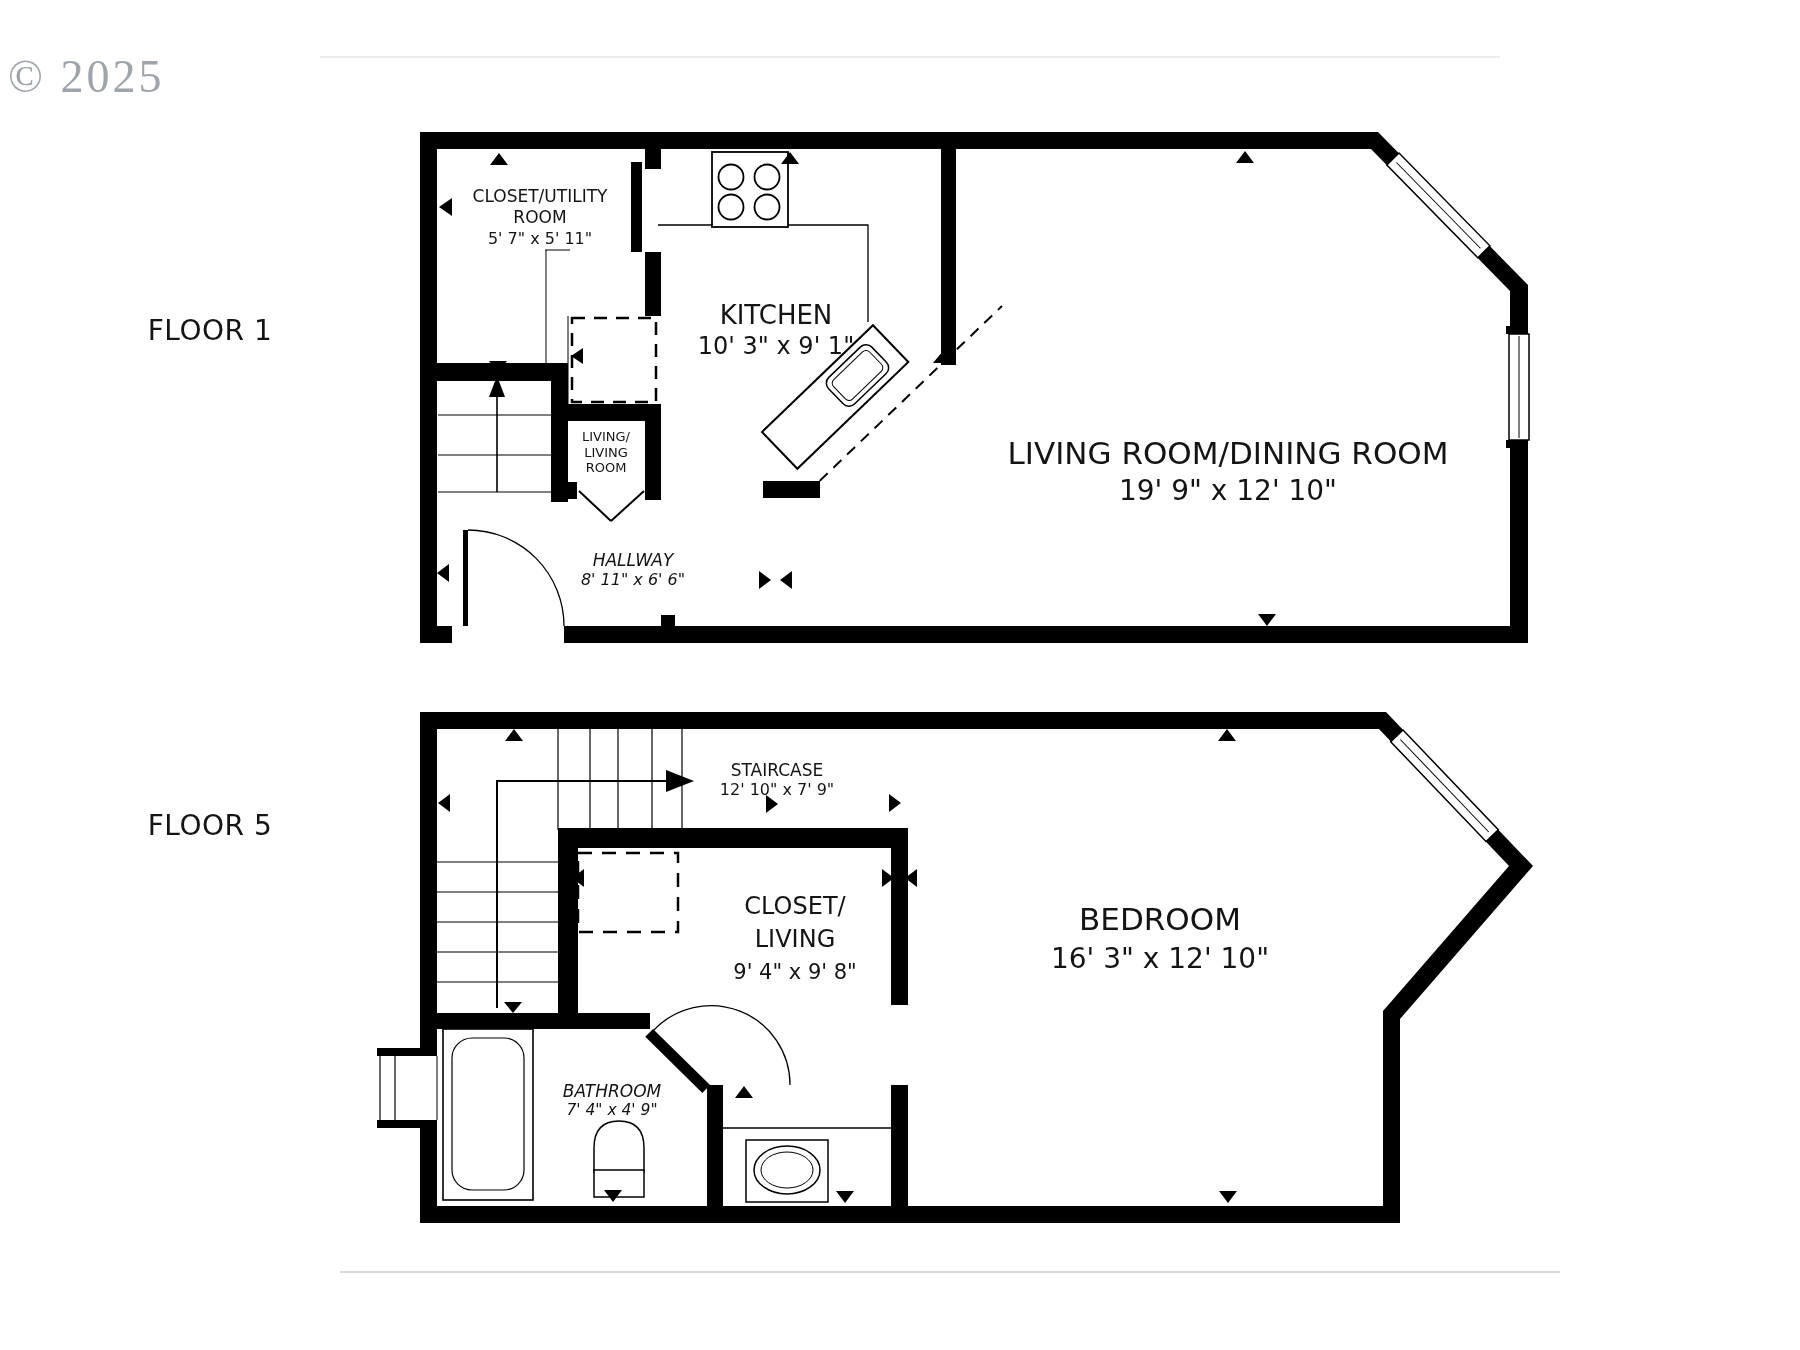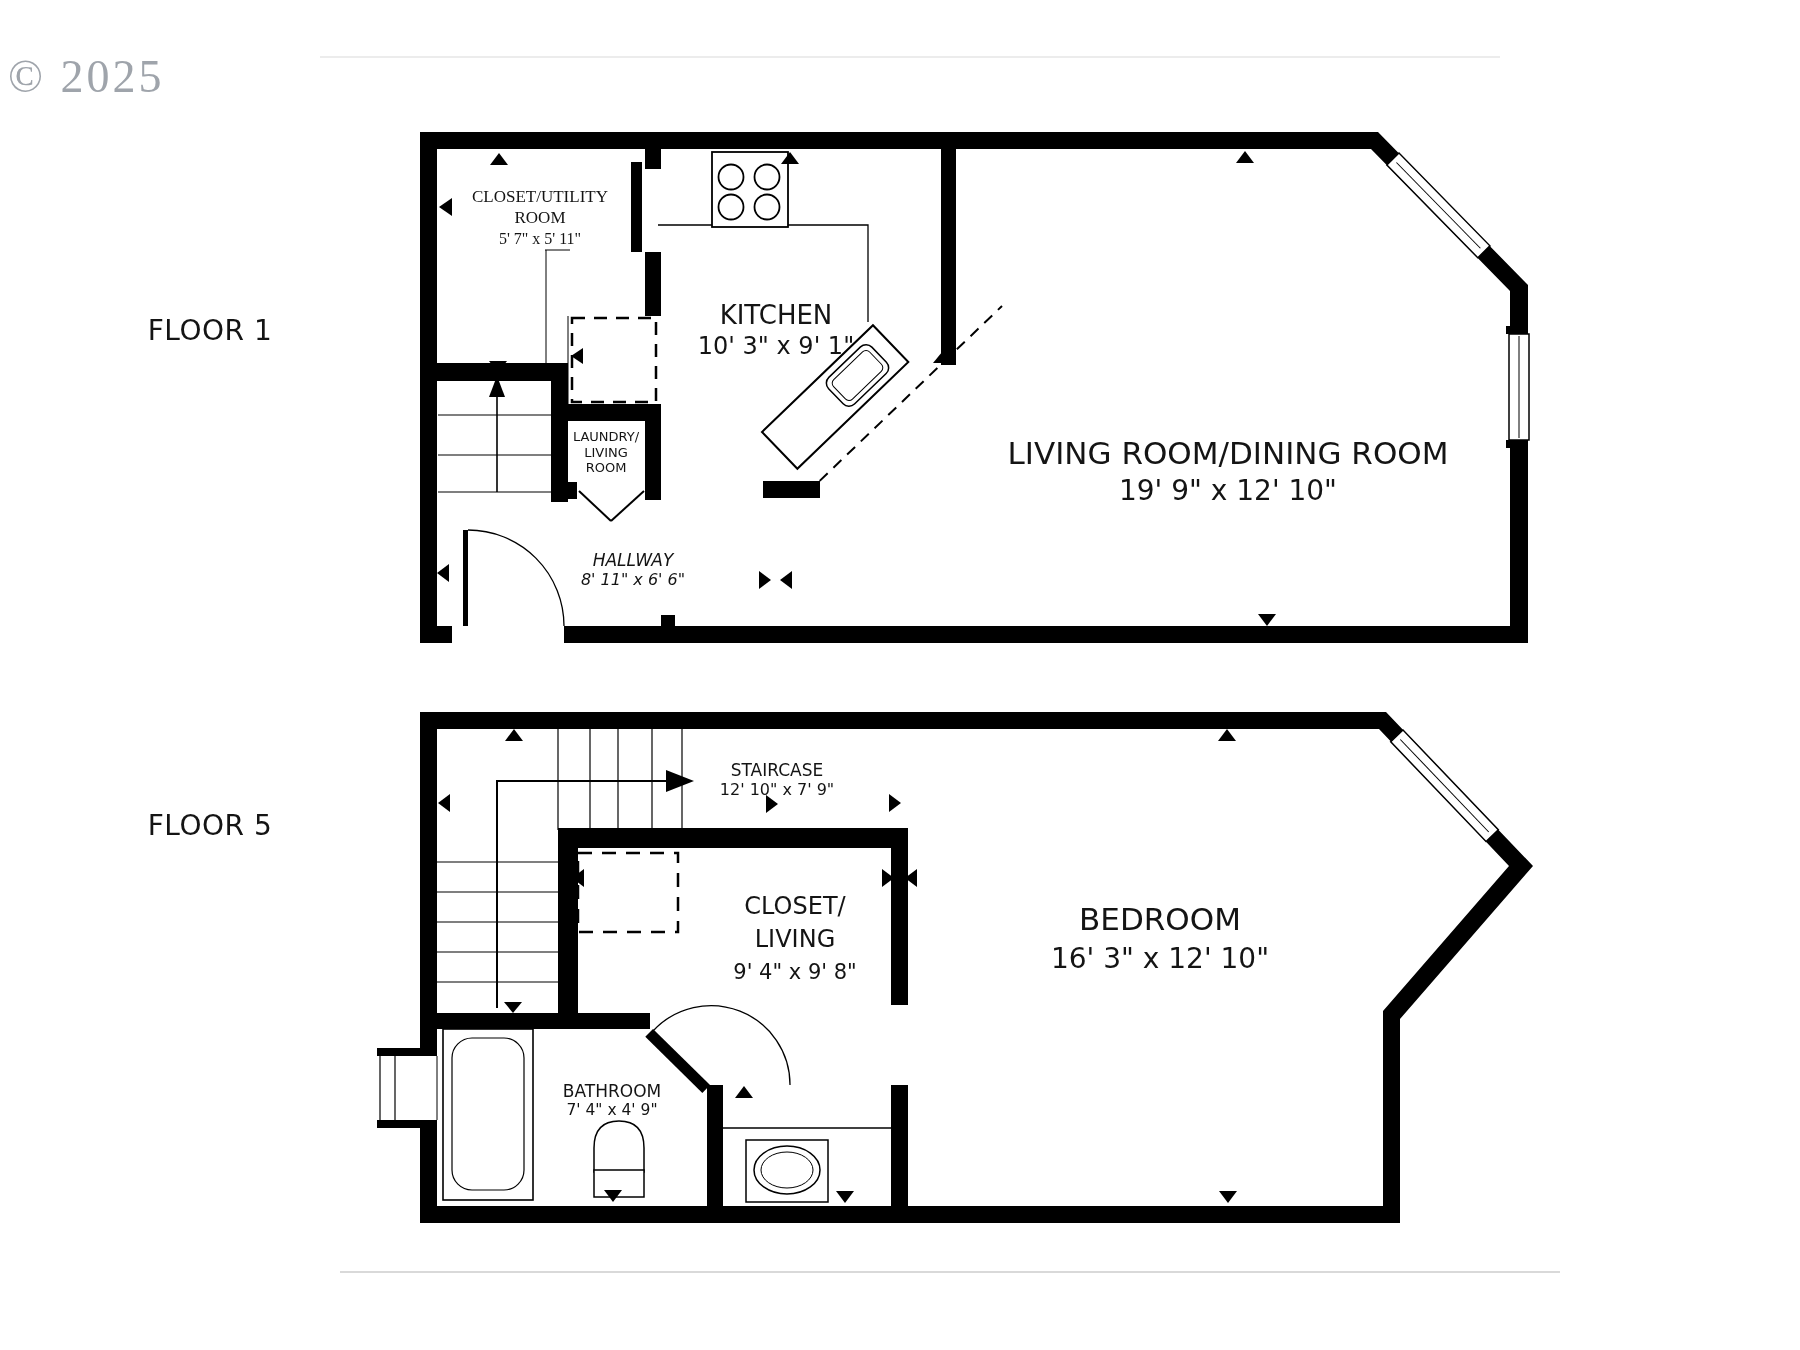--- a/index.html
+++ b/index.html
@@ -19,21 +19,21 @@
   .l-living .dims{font-size:28px;}
   .l-pass{font-size:13px;line-height:15.5px;}
   .l-hallway{font-size:17px;line-height:20px;}
   .l-hallway .dims{font-size:16px;}
   .l-staircase{font-size:17px;line-height:20px;}
   .l-staircase .dims{font-size:16px;}
   .l-closetlaundry{font-size:24px;line-height:33px;}
   .l-closetlaundry .dims{font-size:21px;}
   .l-bedroom{font-size:31px;line-height:39px;}
   .l-bedroom .dims{font-size:28px;}
-  .l-bathroom{font-size:17px;line-height:19px;}
+  .l-bathroom{font-size:17px;line-height:19px;font-style:italic;}
   .l-bathroom .dims{font-size:15.5px;}
   svg{position:absolute;left:0;top:0;}
   .wl{stroke:#000;fill:none;}
 </style>
 </head>
 <body>
 
 <div class="canvas">
 
   <div class="hline" style="left:320px;top:56px;width:1180px;"></div>
@@ -215,38 +215,38 @@
         <polygon points="604,1190 622,1190 613,1202"></polygon>
         <polygon points="836,1191 854,1191 845,1203"></polygon>
         <polygon points="1219,1191 1237,1191 1228,1203"></polygon>
       </g>
     </g>
   </svg>
 
   <div class="lbl floor-tag" style="left:210px;top:330px;">FLOOR 1</div>
   <div class="lbl floor-tag" style="left:210px;top:825px;">FLOOR 5</div>
 
-  <div class="lbl l-closetutil" style="left:540px;top:217px;font-family:Liberation Serif, serif;">
+  <div class="lbl l-closetutil" style="left:540px;top:217px;">
     <div>CLOSET/UTILITY</div>
     <div>ROOM</div>
     <div class="dims">5' 7" x 5' 11"</div>
   </div>
 
   <div class="lbl l-kitchen" style="left:776px;top:311px;margin-top:20px;">
     <div>KITCHEN</div>
     <div class="dims">10' 3" x 9' 1"</div>
   </div>
 
   <div class="lbl l-living" style="left:1228px;top:472px;">
     <div>LIVING ROOM/DINING ROOM</div>
     <div class="dims">19' 9" x 12' 10"</div>
   </div>
 
   <div class="lbl l-pass" style="left:606px;top:452px;">
-    <div>LAUNDRY/</div>
+    <div>LIVING/</div>
     <div>LIVING</div>
     <div>ROOM</div>
   </div>
 
   <div class="lbl l-hallway" style="left:633px;top:570px;font-style:italic;">
     <div>HALLWAY</div>
     <div class="dims">8' 11" x 6' 6"</div>
   </div>
 
   <div class="lbl l-staircase" style="left:777px;top:780px;">

